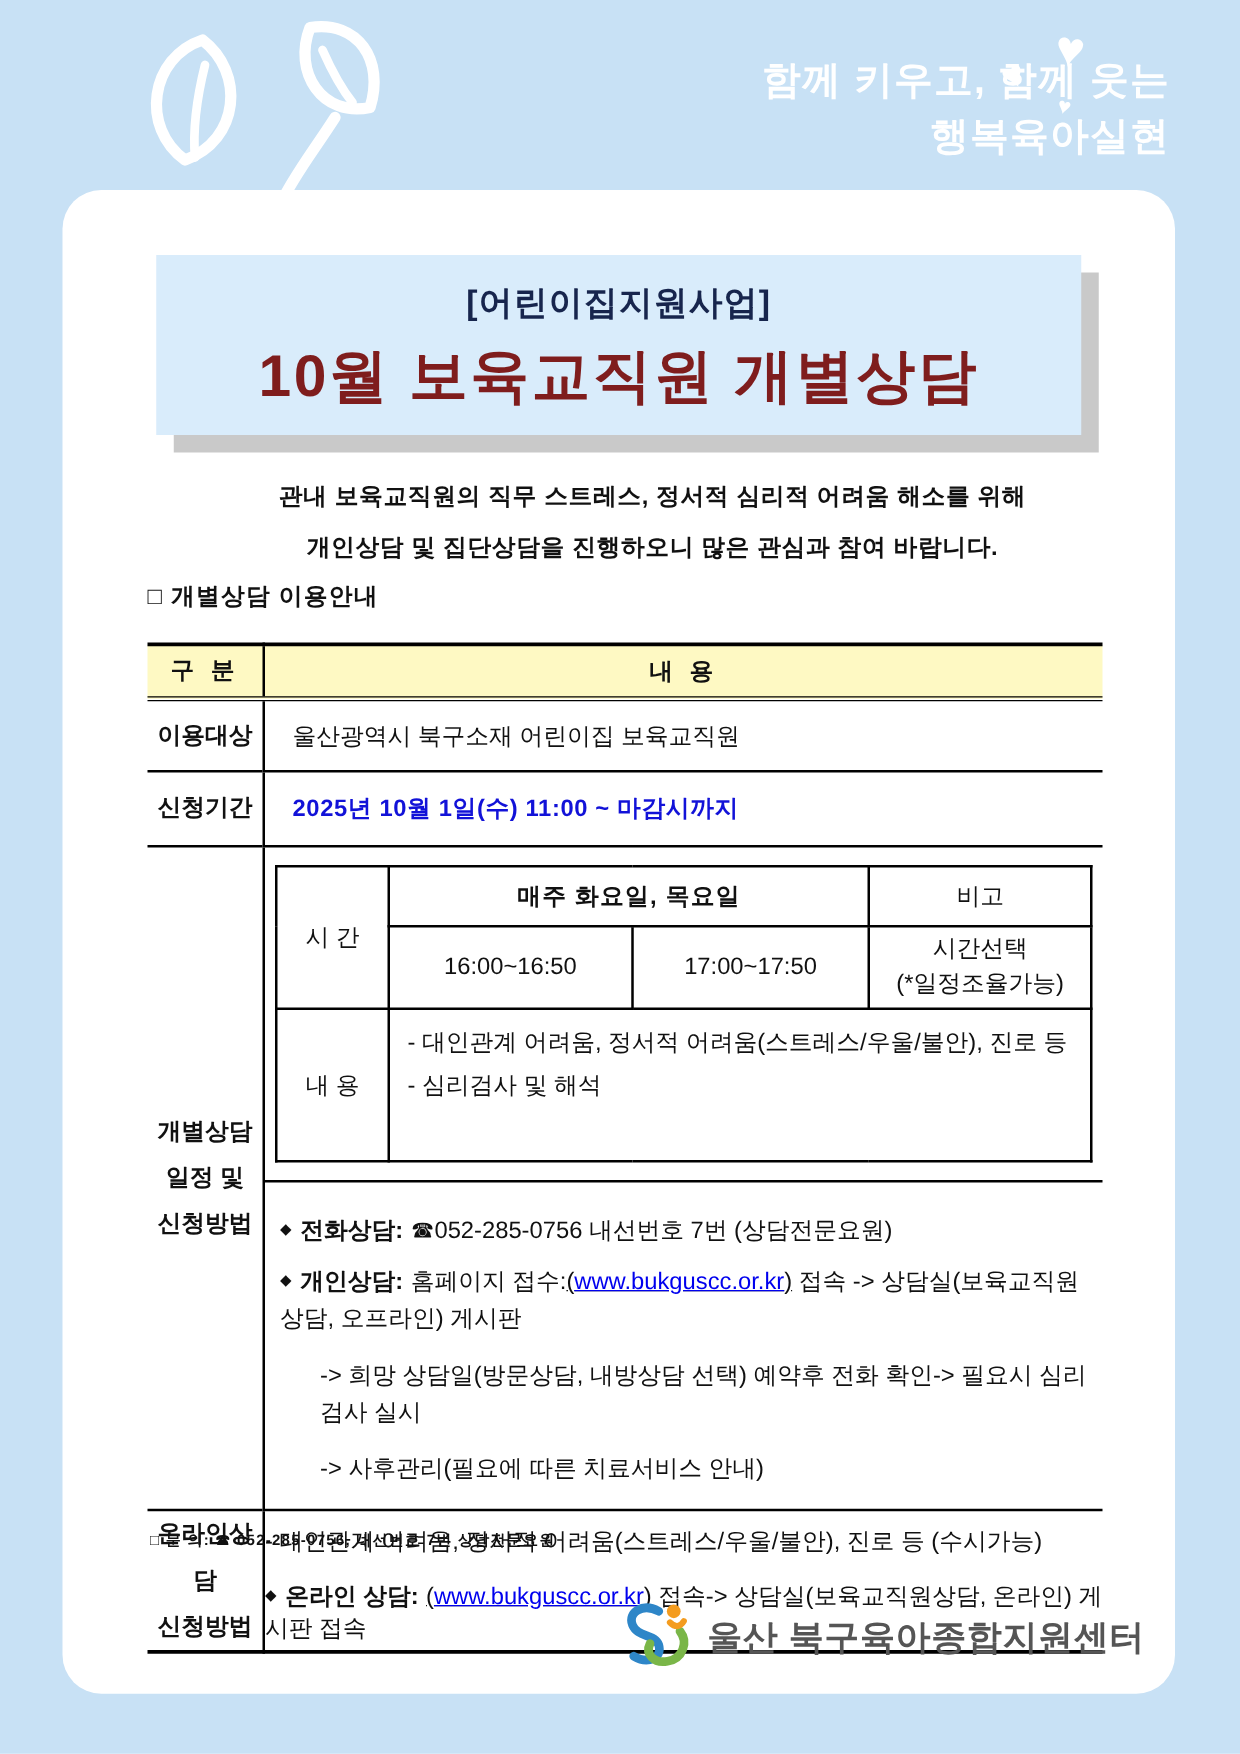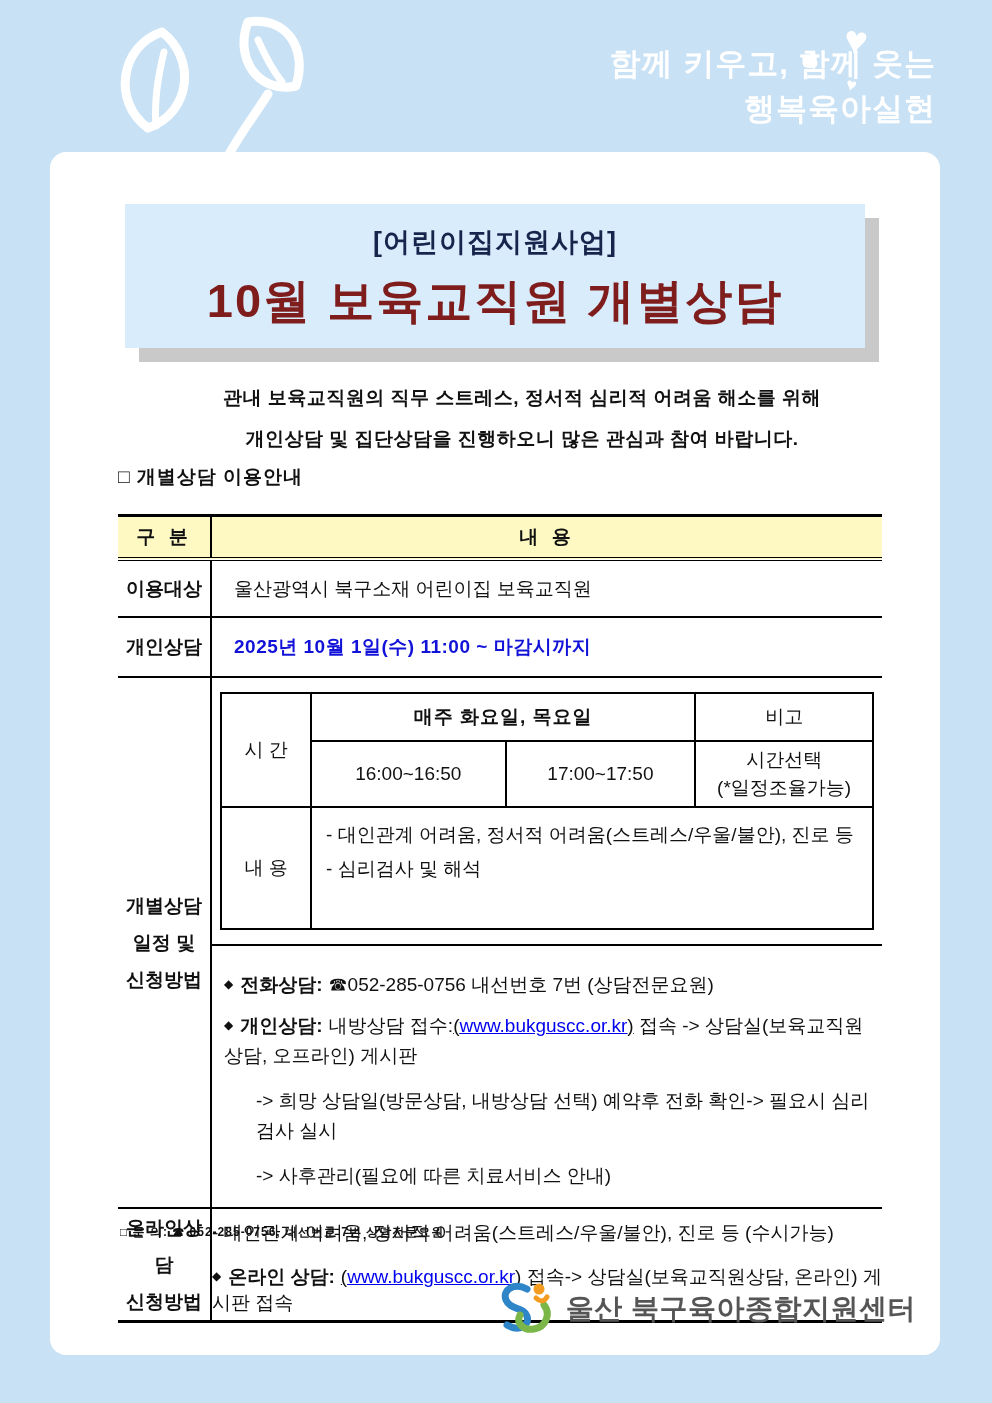--- a/index.html
+++ b/index.html
@@ -16,21 +16,21 @@
   .heart.h2 { font-size:30px; left:4px;  top:26px; transform:rotate(-24deg); }
   .heart.h3 { font-size:18px; left:48px; top:56px; transform:rotate(14deg); }
   .slogan {
     position:absolute; right:56px; top:42px; text-align:right;
     color:#ffffff; font-weight:bold; font-size:31px; line-height:1.45;
     letter-spacing:1px;
   }
   
   .card {
     position:absolute; left:50px; top:152px; width:890px; height:1203px;
-    background:#ffffff; border-radius:16px;
+    background:#ffffff; border-radius:31px;
   }
   
   .title-box {
     position:absolute; left:75px; top:52px; width:740px; height:144px;
     background:#d9ecfb; box-shadow:14px 14px 0 #c9c9c9; text-align:center;
   }
   .title-sub  { margin-top:20px; font-size:27px; font-weight:bold; color:#17254d; letter-spacing:1px; }
   .title-main { margin-top:10px; font-size:47px; font-weight:bold; color:#7f1d1d; letter-spacing:2px; }
   
   .intro {
@@ -153,21 +153,21 @@
         <td class="lbl" style="white-space: pre-line;">구 분</td>
         <td>내 용</td>
       </tr>
 
       <tr class="r-target">
         <td class="lbl" style="white-space: pre-line;">이용대상</td>
         <td class="val">울산광역시 북구소재 어린이집 보육교직원</td>
       </tr>
 
       <tr class="r-period">
-        <td class="lbl" style="white-space: pre-line;">개인상담</td>
+        <td class="lbl" style="white-space: pre-line;">신청기간</td>
         <td class="val"><span class="blue-strong">2025년 10월 1일(수) 11:00 ~ 마감시까지</span></td>
       </tr>
 
       <tr class="r-schedule">
         <td class="lbl" style="white-space: pre-line;">개별상담
 일정 및
 신청방법</td>
         <td class="sched-cell">
           <table class="inner">
             <tbody>
@@ -190,21 +190,21 @@
           </tbody>
               </table>
 
           <div class="divider"></div>
 
           <div class="bullets">
             <div class="b-line">
               <span class="marker">◆</span><span class="b-label">전화상담:</span><span>☎052-285-0756 내선번호 7번 (상담전문요원)</span>
             </div>
             <div class="b-line">
-              <span class="marker">◆</span><span class="b-label">개인상담:</span><span>내방상담 접수:</span><span class="linkwrap"><span class="paren">(</span><a class="link">www.bukguscc.or.kr</a><span class="paren">)</span></span><span> 접속 -&gt; 상담실(보육교직원상담, 오프라인) 게시판</span>
+              <span class="marker">◆</span><span class="b-label">개인상담:</span><span>홈페이지 접수:</span><span class="linkwrap"><span class="paren">(</span><a class="link">www.bukguscc.or.kr</a><span class="paren">)</span></span><span> 접속 -&gt; 상담실(보육교직원상담, 오프라인) 게시판</span>
             </div>
             <div class="b-line cont">-&gt; 희망 상담일(방문상담, 내방상담 선택) 예약후 전화 확인-&gt; 필요시 심리검사 실시</div>
             <div class="b-line cont">-&gt; 사후관리(필요에 따른 치료서비스 안내)</div>
           </div>
         </td>
       </tr>
 
       <tr class="r-online">
         <td class="lbl" style="white-space: pre-line;">온라인상담
 신청방법</td>

